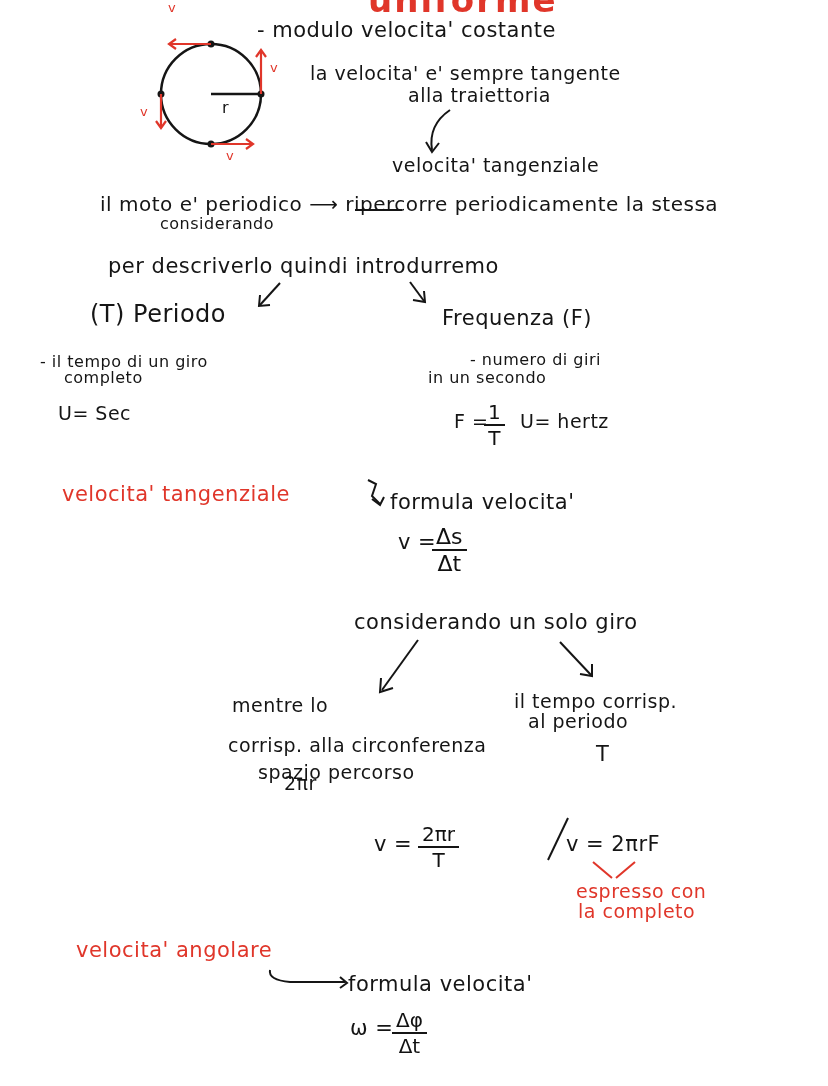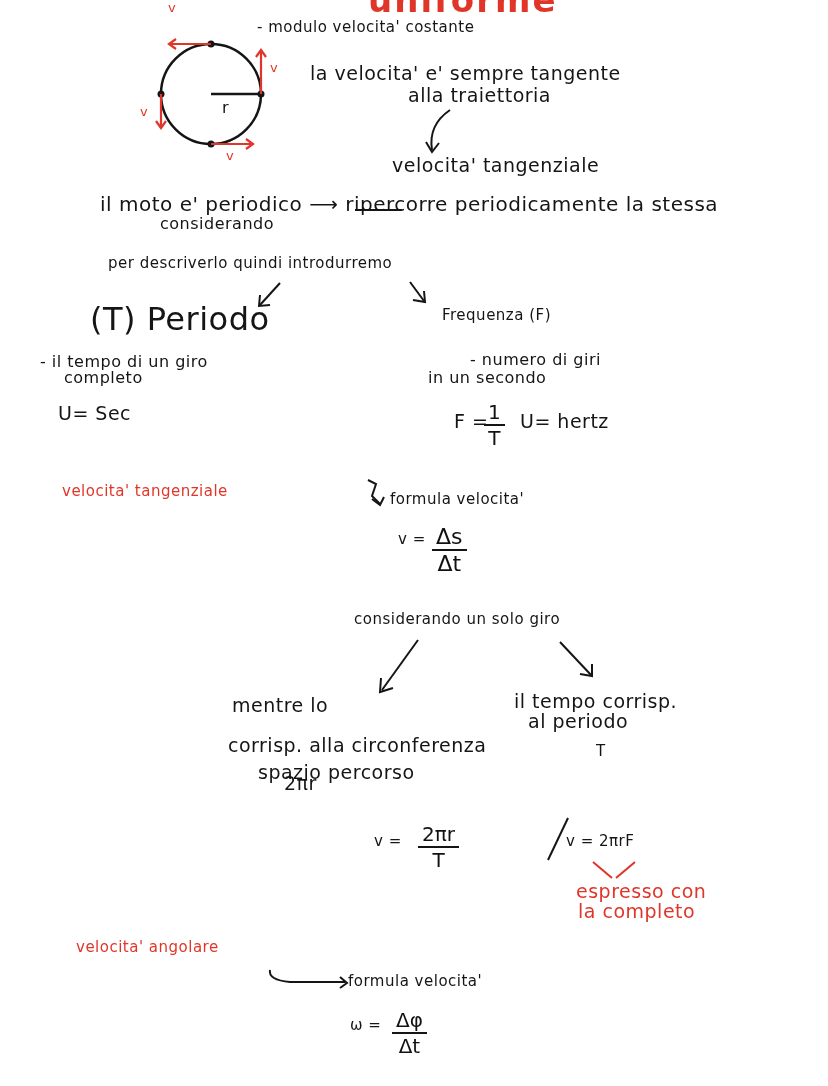--- a/index.html
+++ b/index.html
@@ -1,21 +1,21 @@
 <!DOCTYPE html>
 <html><head>
 <meta charset="utf-8">
 <style>
   html, body { margin:0; padding:0; background:#ffffff; }
   body { width:828px; height:1086px; position:relative; overflow:hidden;
          font-family:"DejaVu Sans", sans-serif; color:#111; }
   .t { position:absolute; white-space:nowrap; font-family:"DejaVu Sans", sans-serif; color:#151515; letter-spacing:0.5px; }
   .red { color:#e0362a; }
   .title { font-size:34px; top:-20px; left:368px; font-weight:bold; color:#e0362a; letter-spacing:2px; }
-  .l { font-size:15px; }
+  .l { font-size:21px; }
   .m { font-size:19px; }
   .s { font-size:16px; }
   .frac { position:absolute; display:inline-flex; flex-direction:column; align-items:center; font-size:20px; }
   .frac .num { border-bottom:2px solid #151515; padding:0 4px; }
   svg { position:absolute; overflow:visible; }
 </style>
 </head>
 <body>
 
 <div class="t title">uniforme</div>
@@ -70,21 +70,21 @@
 
 <span class="t l" style="left:257px;top:18px;">- modulo velocita' costante</span>
 <span class="t m" style="left:310px;top:62px;">la velocita' e' sempre tangente</span>
 <span class="t m" style="left:408px;top:84px;">alla traiettoria</span>
 <span class="t m" style="left:392px;top:154px;">velocita' tangenziale</span>
 
 <span class="t l" style="left:100px;top:192px;font-size:20px;">il moto e' periodico ⟶ ripercorre periodicamente la stessa</span>
 <span class="t s" style="left:160px;top:214px;">considerando</span>
 <span class="t l" style="left:108px;top:254px;">per descriverlo quindi introdurremo</span>
 
-<span class="t l" style="left:90px;top:300px;font-size:32px;">(T) Periodo</span>
+<span class="t l" style="left:90px;top:300px;font-size:24px;">(T) Periodo</span>
 <span class="t s" style="left:40px;top:352px;">- il tempo di un giro</span>
 <span class="t s" style="left:64px;top:368px;">completo</span>
 <span class="t m" style="left:58px;top:402px;">U= Sec</span>
 
 <span class="t l" style="left:442px;top:306px;">Frequenza (F)</span>
 <span class="t s" style="left:470px;top:350px;">- numero di giri</span>
 <span class="t s" style="left:428px;top:368px;">in un secondo</span>
 <span class="t m" style="left:454px;top:410px;">F =</span>
 <span class="frac" style="left:484px;top:400px;">
   <span class="num">1</span>

